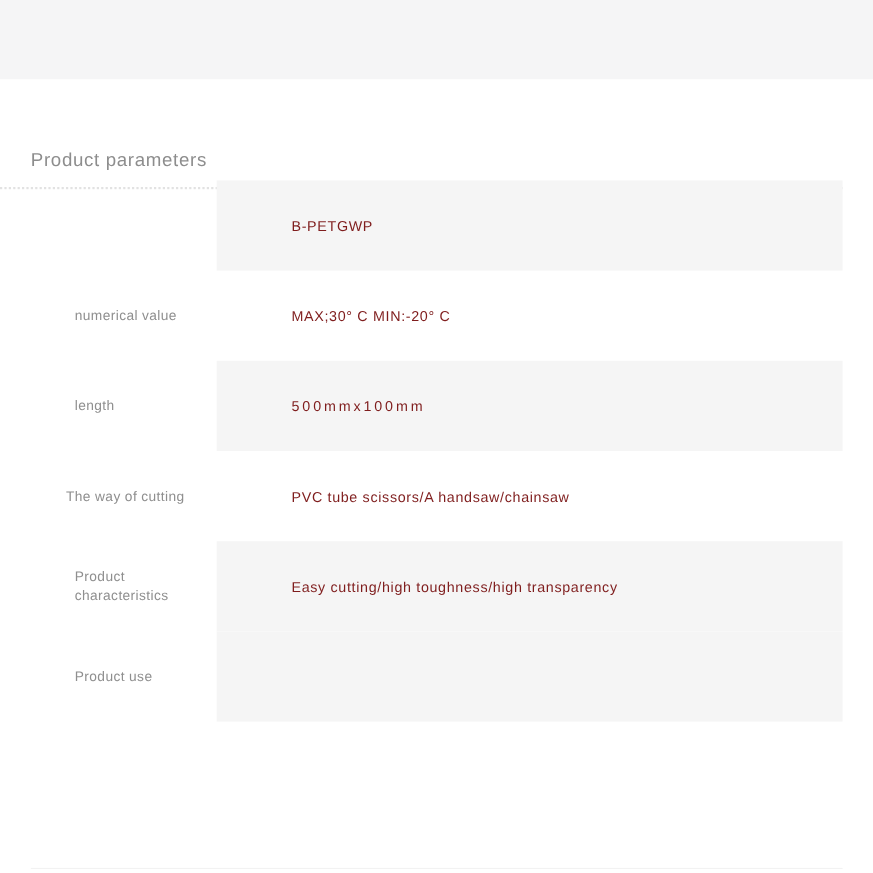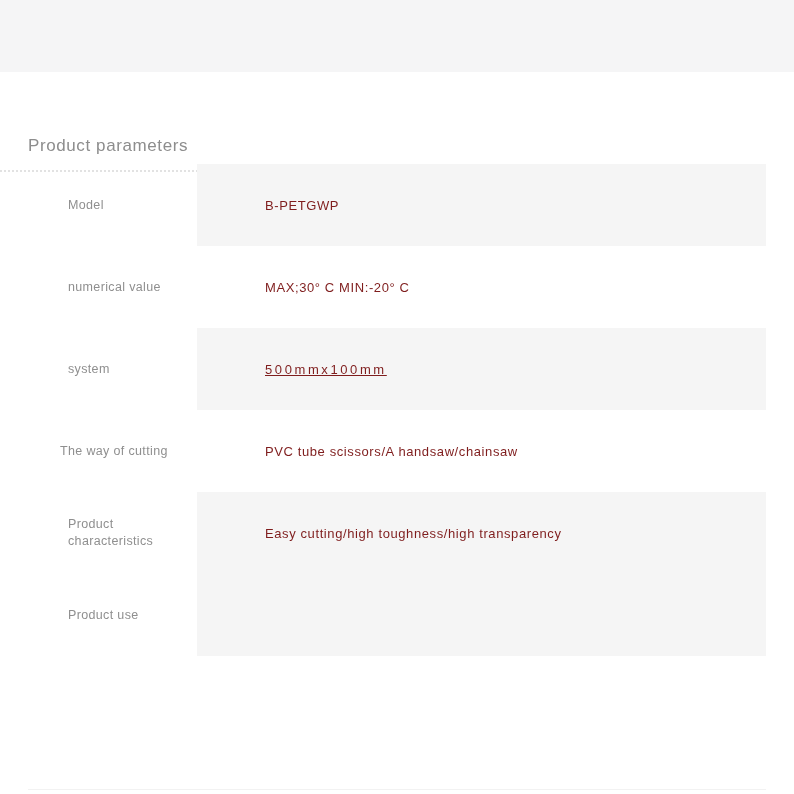--- a/index.html
+++ b/index.html
@@ -107,21 +107,20 @@
     box-sizing: border-box;
     padding-left: 68px;
     font-size: 13px;
     line-height: 19px;
     letter-spacing: 0.6px;
     color: #7f1d1d;
     white-space: nowrap;
   }
   .param-value.spaced {
     letter-spacing: 2.6px;
-    text-decoration: underline;
   }
 
   
   .bottom-rule {
     position: absolute;
     left: 28px;
     top: 789px;
     width: 738px;
     height: 1px;
     background: #f2f2f2;
@@ -134,33 +133,32 @@
 
 <div class="section-head">
   <div class="section-title">Product parameters</div>
   <div class="head-divider"></div>
 </div>
 
 <div class="param-table">
 
   <div class="param-row">
     <div class="row-shade"></div>
-    <div class="param-label">Model</div>
     <div class="param-value">B-PETGWP</div>
   </div>
 
   <div class="param-row plain">
     <div class="row-shade"></div>
     <div class="param-label">numerical value</div>
     <div class="param-value">MAX;30° C MIN:-20° C</div>
   </div>
 
   <div class="param-row">
     <div class="row-shade"></div>
-    <div class="param-label">system</div>
+    <div class="param-label">length</div>
     <div class="param-value spaced">500mmx100mm</div>
   </div>
 
 
   <div class="param-row plain">
     <div class="row-shade"></div>
     <div class="param-label wide">The way of cutting</div>
     <div class="param-value">PVC tube scissors/A handsaw/chainsaw</div>
   </div>
 

